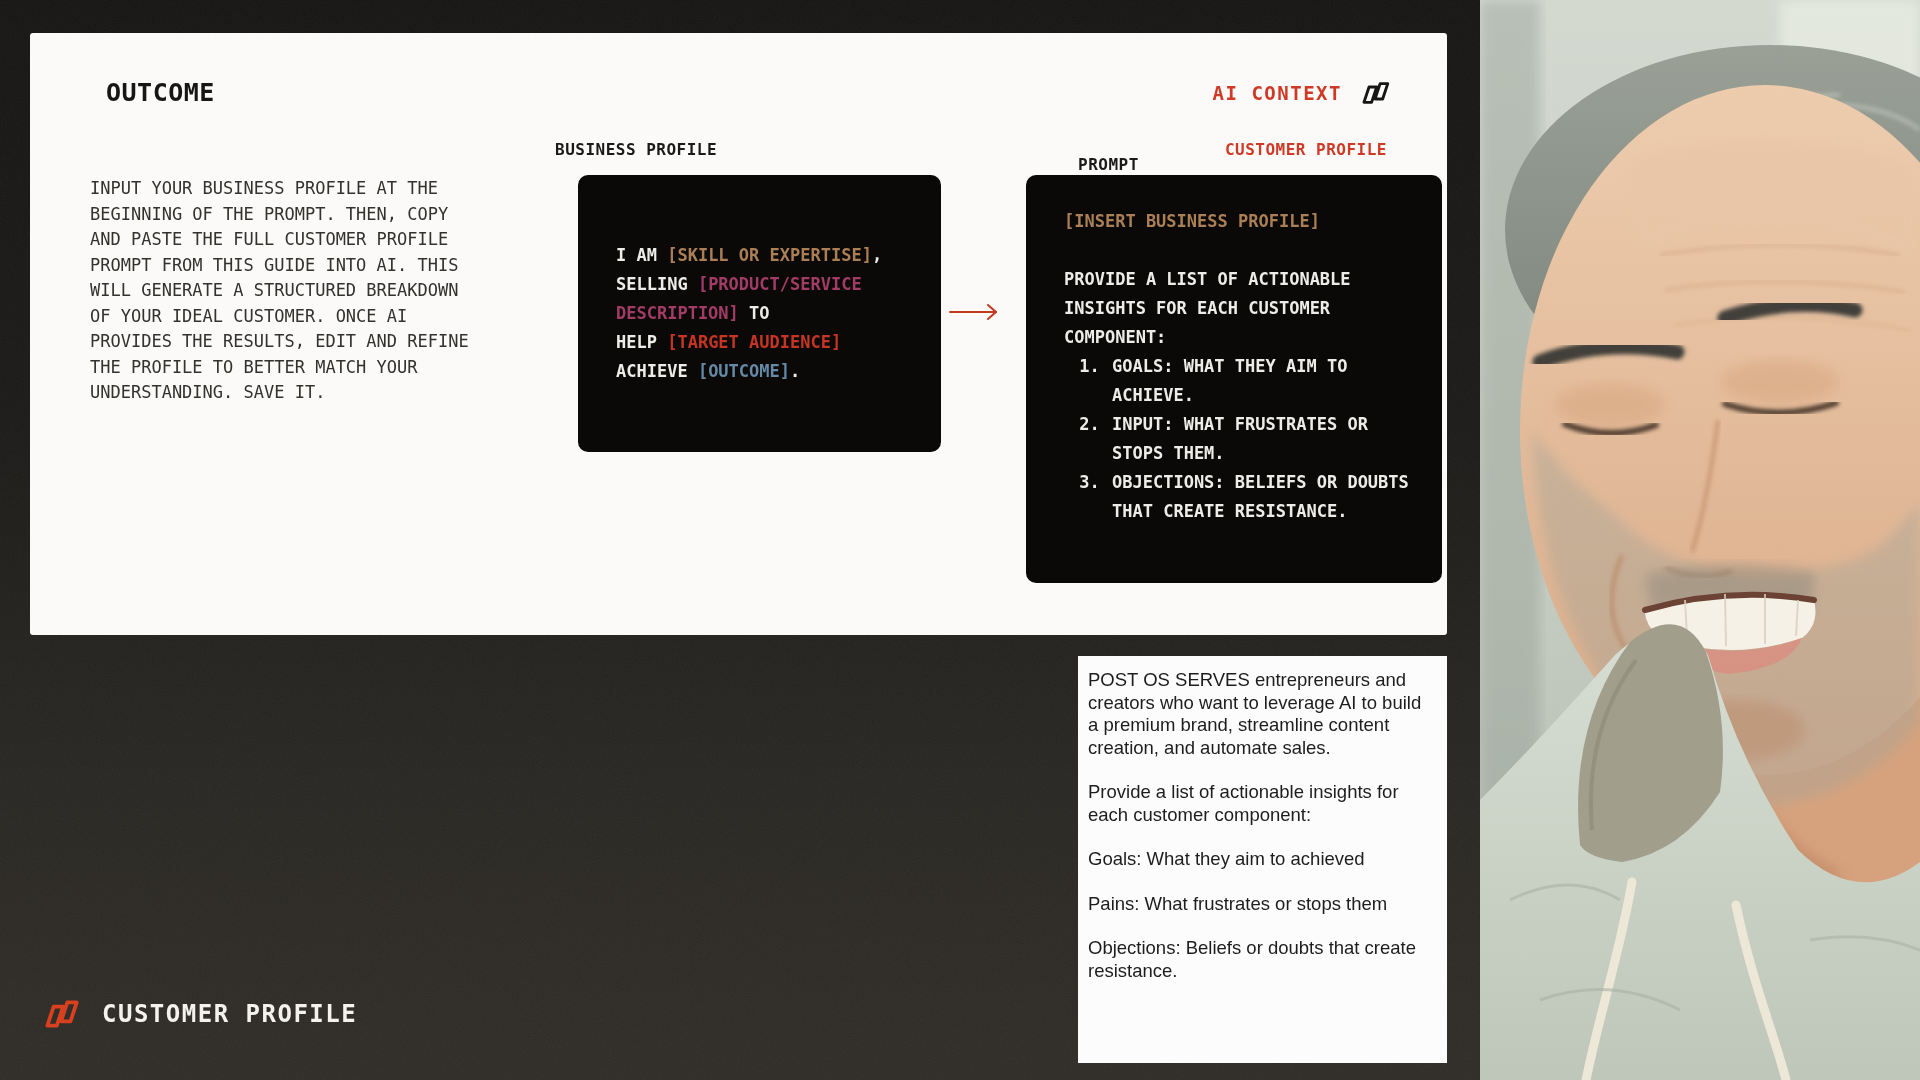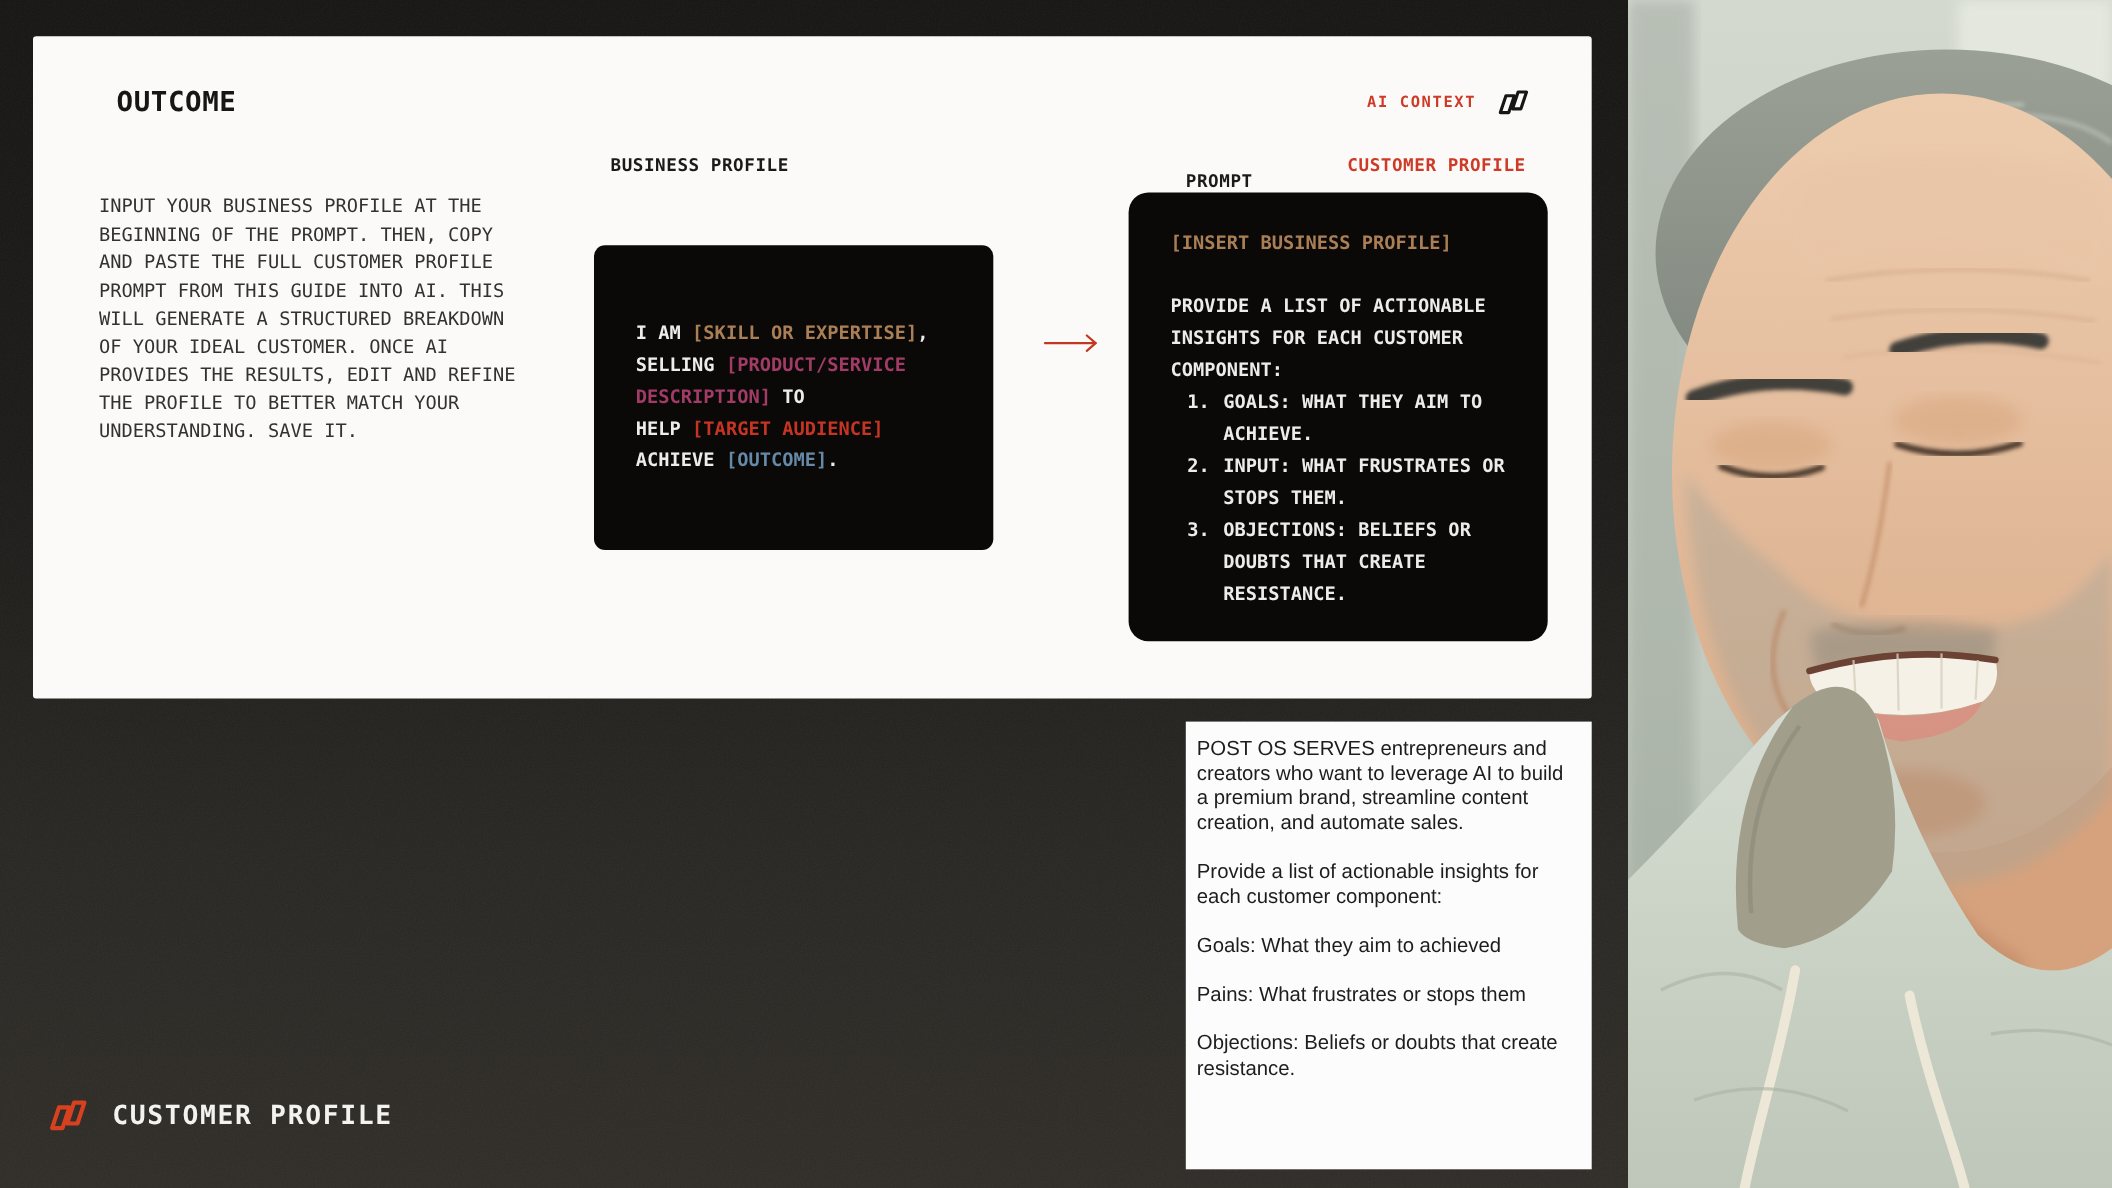--- a/index.html
+++ b/index.html
@@ -15,34 +15,34 @@
   .stage{position:relative;width:1920px;height:1080px;
     background:linear-gradient(180deg,#100f0e 0%,#151412 38%,#23211d 72%,#2a2722 100%);}
   .noise{position:absolute;inset:0;pointer-events:none;z-index:1;}
 
   
   .main-card{position:absolute;left:30px;top:33px;width:1417px;height:602px;
     background:#fbfaf8;border-radius:3px;z-index:2;}
   .card-title{position:absolute;left:76px;top:45px;font-size:25px;font-weight:700;
     color:#171614;letter-spacing:.5px;}
   .ai-context{position:absolute;top:47px;right:55px;display:flex;align-items:center;gap:16px;}
-  .ai-context-label{font-size:14px;font-weight:700;letter-spacing:1.5px;color:var(--accent);}
+  .ai-context-label{font-size:19px;font-weight:700;letter-spacing:1.5px;color:var(--accent);}
   .intro{position:absolute;left:60px;top:143px;width:380px;font-size:17px;
     line-height:25.5px;color:#33322f;letter-spacing:0;}
   .col-label{position:absolute;top:107px;font-size:16px;font-weight:700;
     letter-spacing:.5px;color:#1b1a18;}
   .bp-label{left:525px;}
   .prompt-label{left:1048px;margin-top:15px;}
   .prompt-tag{position:absolute;top:107px;right:60px;font-size:16px;font-weight:700;
     letter-spacing:.5px;color:var(--accent);}
   .code-card{position:absolute;background:#0b0908;border-radius:10px;color:#eeece8;
     font-size:17px;line-height:29px;font-weight:700;}
-  .bp-card{left:510px;top:142px;width:363px;height:277px;
-    display:flex;flex-direction:column;justify-content:center;padding-left:38px;margin-top:48px;}
-  .prompt-card{left:996px;top:142px;width:381px;height:408px;padding:32px 22px 0 38px;border-radius:18px;}
+  .bp-card{left:548px;top:142px;width:363px;height:277px;
+    display:flex;flex-direction:column;justify-content:center;padding-left:38px;}
+  .prompt-card{left:996px;top:142px;width:416px;height:408px;padding:32px 22px 0 38px;}
   .c-w{color:#eeece8;} .c-tan{color:var(--tan);} .c-mg{color:var(--mg);}
   .c-rd{color:var(--rd);} .c-bl{color:var(--bl);}
   .insert-line{color:var(--tan);margin-bottom:29px;}
   .prompt-body{color:#eeece8;}
   .prompt-list{list-style:decimal outside;margin:0;padding-left:46px;}
   .prompt-list li{padding-left:2px;}
   .arrow{position:absolute;left:918px;top:270px;}
 
   
   .example-card{position:absolute;left:1078px;top:656px;width:369px;height:407px;

